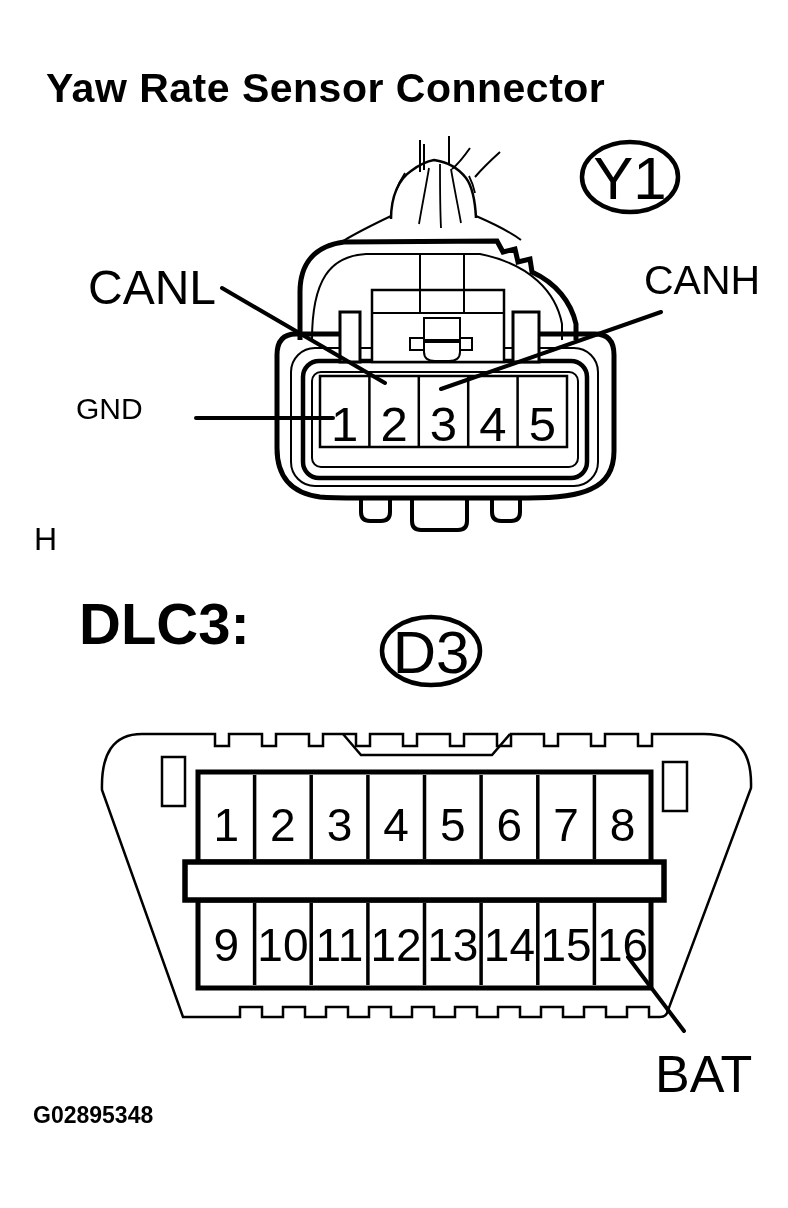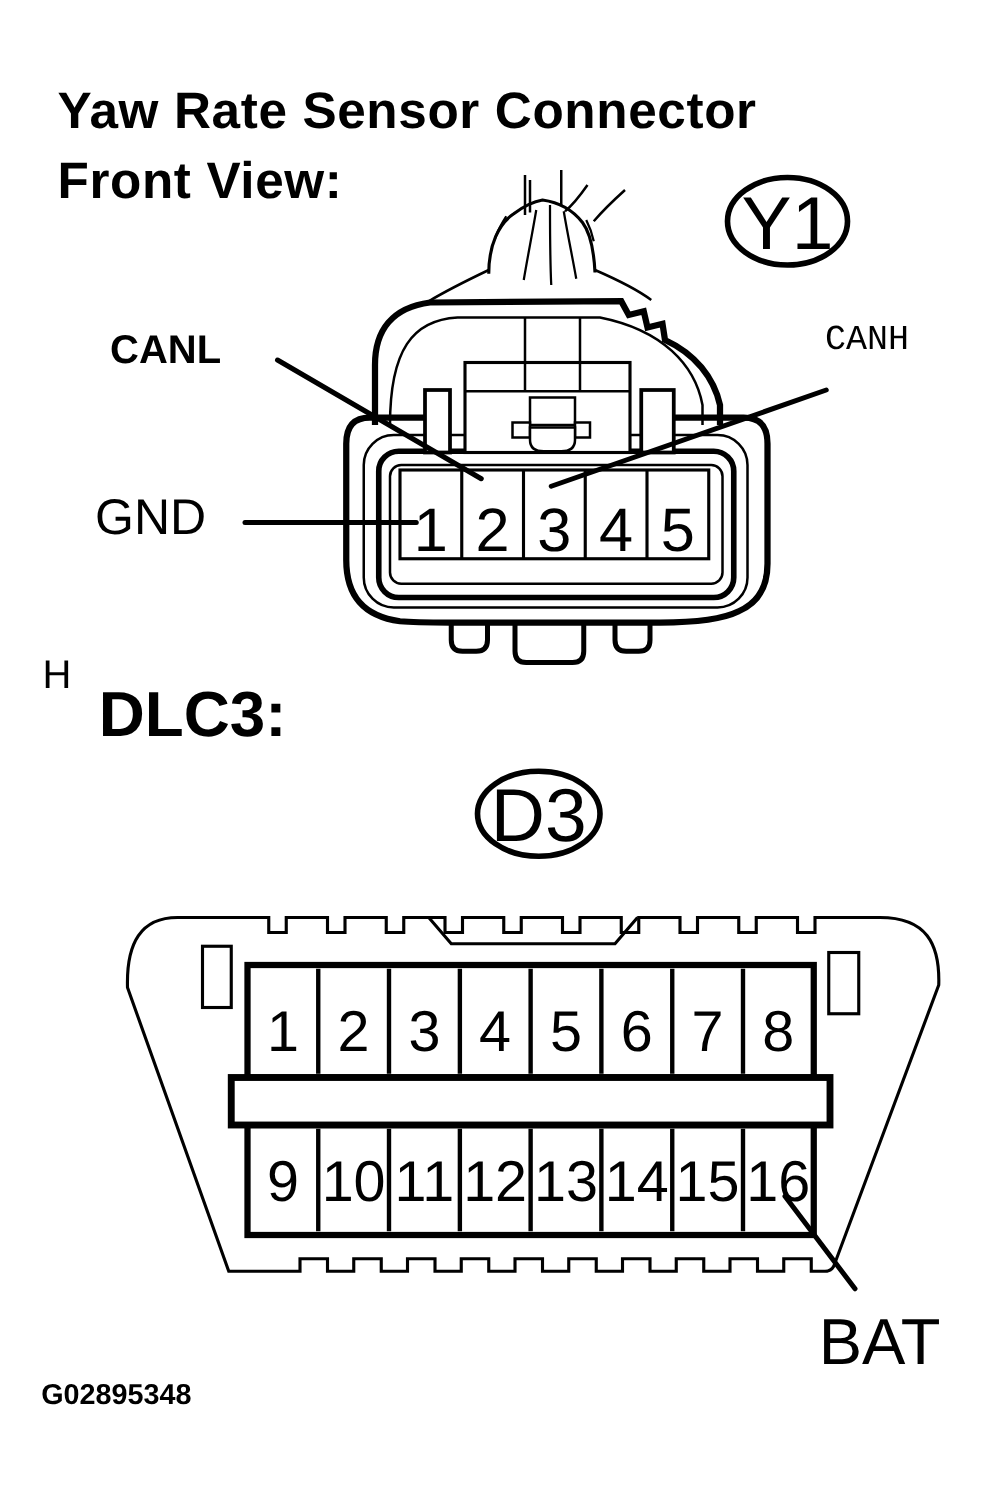--- a/index.html
+++ b/index.html
@@ -2,43 +2,42 @@
 <html><head>
 <meta charset="utf-8">
 <style>
   html,body{margin:0;padding:0;background:#fff;}
   .page{
     position:relative;width:788px;height:1208px;background:#ffffff;
     font-family:"Liberation Sans", sans-serif;color:#000;overflow:hidden;padding-left:11px;
   }
   .lbl{position:absolute;white-space:nowrap;line-height:1.1;}
   .title{left:46px;top:60px;font-size:41px;font-weight:bold;line-height:56px;letter-spacing:.5px;}
-  .canl{left:88px;top:262px;font-size:32px;font-weight:bold;}
-  .canh{left:660px;top:258px;font-size:28px;font-family:Liberation Mono, monospace;}
-  .gnd{left:76px;top:392px;font-size:40px;}
+  .canl{left:88px;top:262px;font-size:48px;}
+  .canh{left:644px;top:258px;font-size:41px;}
+  .gnd{left:76px;top:392px;font-size:30px;}
   .hmark{left:34px;top:522px;font-size:32px;}
-  .dlc3h{left:79px;top:544px;font-size:51px;font-weight:bold;}
+  .dlc3h{left:79px;top:592px;font-size:58px;font-weight:bold;}
   .bat{left:655px;top:1046px;font-size:52px;}
   .figid{left:33px;top:1103px;font-size:23px;font-weight:bold;}
   svg{position:absolute;left:0;top:0;}
   svg *{vector-effect:none;}
   svg text{font-family:"Liberation Sans", sans-serif;fill:#000;}
   .ln{stroke:#000;fill:none;}
   .num49{font-size:49px;}
   .num46{font-size:46px;}
   .tagtxt{font-size:60px;}
 </style>
 </head>
 <body>
 
 <div class="page">
 
   <div class="lbl title">
     <div>Yaw Rate Sensor Connector</div>
-    <div>Front View:</div>
   </div>
 
   <div class="lbl canl">CANL</div>
   <div class="lbl canh">CANH</div>
   <div class="lbl gnd">GND</div>
   <div class="lbl hmark">H</div>
   <div class="lbl dlc3h">DLC3:</div>
   <div class="lbl bat">BAT</div>
   <div class="lbl figid">G02895348</div>
 

